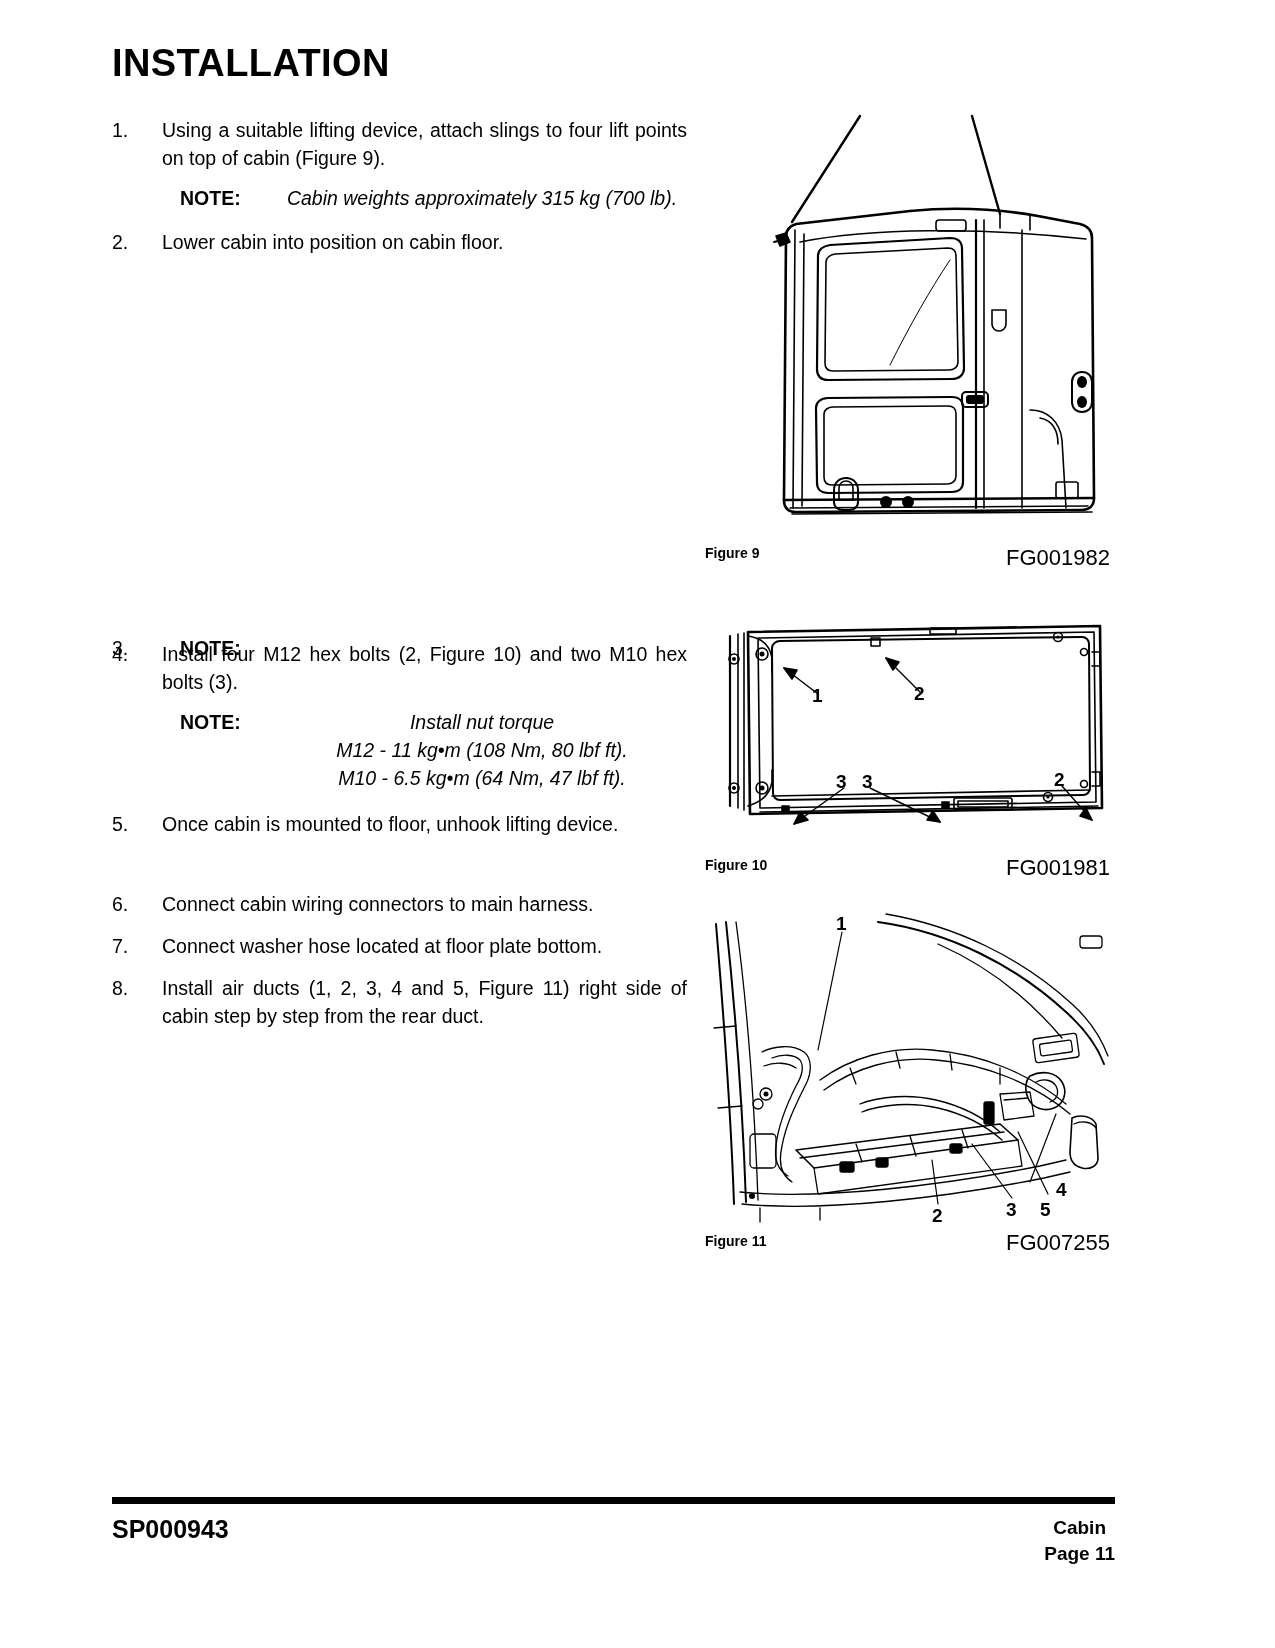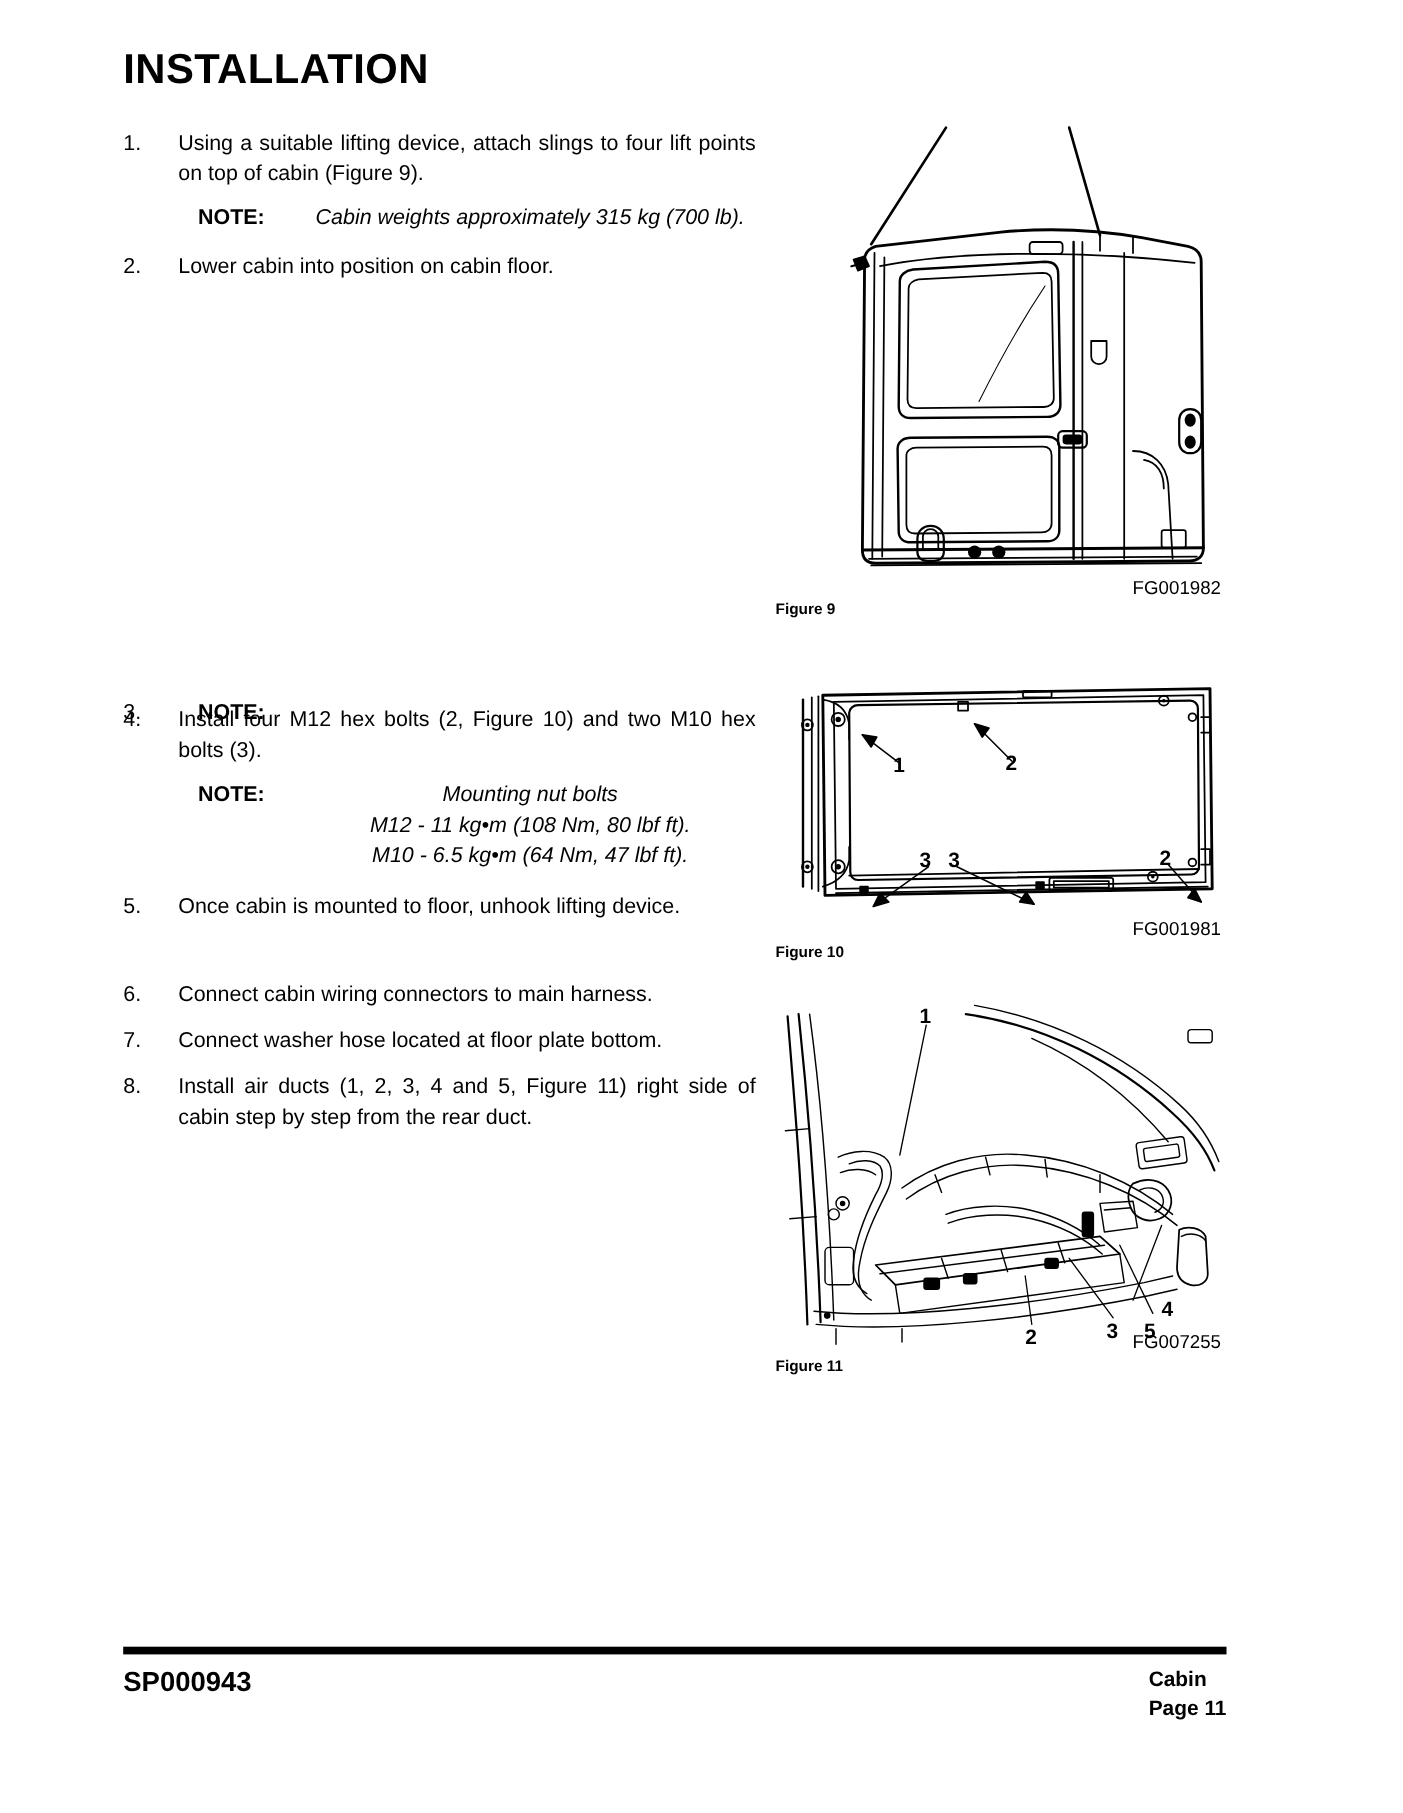--- a/index.html
+++ b/index.html
@@ -86,23 +86,24 @@
   
   .fig {
     position: absolute;
   }
   .fig-caption {
     font-size: 14px;
     font-weight: bold;
     position: absolute;
   }
   .fig-id {
-    font-size: 17px;
+    font-size: 22px;
     position: absolute;
     white-space: nowrap;
+    margin-top: 20px;
   }
   .fig-svg { position: absolute; }
 
   
   .footer-rule {
     position: absolute;
     left: 112px;
     top: 1497px;
     width: 1003px;
     height: 7px;
@@ -112,21 +113,21 @@
     position: absolute;
     left: 112px;
     top: 1515px;
     font-size: 25px;
     font-weight: bold;
   }
   .footer-right {
     position: absolute;
     right: 160px;
     top: 1515px;
-    text-align: left;
+    text-align: center;
     font-size: 19px;
     font-weight: bold;
     line-height: 26px;
   }
   .footer-right span { display: block; }
 </style>
 </head>
 <body>
 
 <div class="page">
@@ -159,21 +160,21 @@
         <div class="note-label">NOTE:</div>
       </div>
     </div>
 
     <div class="step" style="margin-top:18px;">
       <div class="step-num">4.</div>
       <div class="step-body">Install four M12 hex bolts (2, Figure 10) and two M10 hex bolts (3).</div>
       <div class="note">
         <div class="note-label">NOTE:</div>
         <div class="note-text">
-          <span class="note-line">Mounting nut bolts</span>
+          <span class="note-line">Install nut torque</span>
           <span class="note-line">M12 - 11 kg•m (108 Nm, 80 lbf ft).</span>
           <span class="note-line">M10 - 6.5 kg•m (64 Nm, 47 lbf ft).</span>
         </div>
       </div>
     </div>
 
     <div class="step" style="margin-top:18px;">
       <div class="step-num">5.</div>
       <div class="step-body nojust">Once cabin is mounted to floor, unhook lifting device.</div>
     </div>

